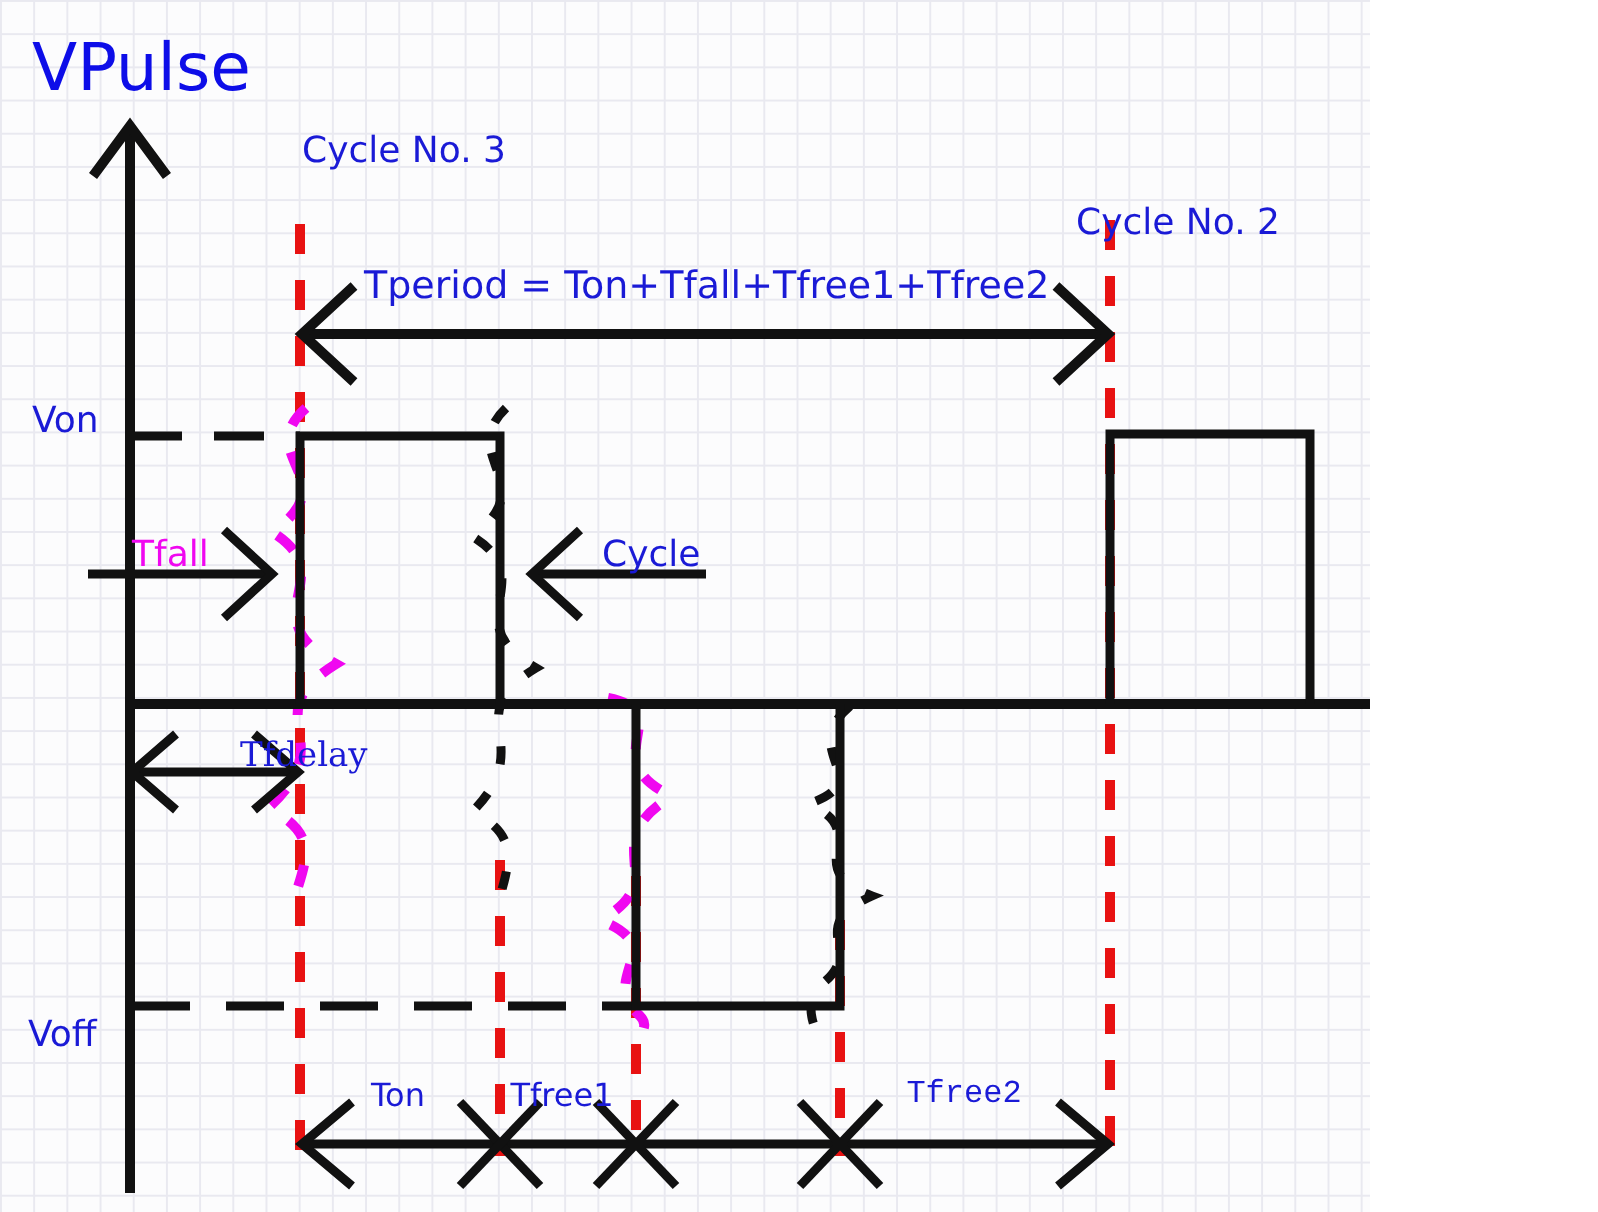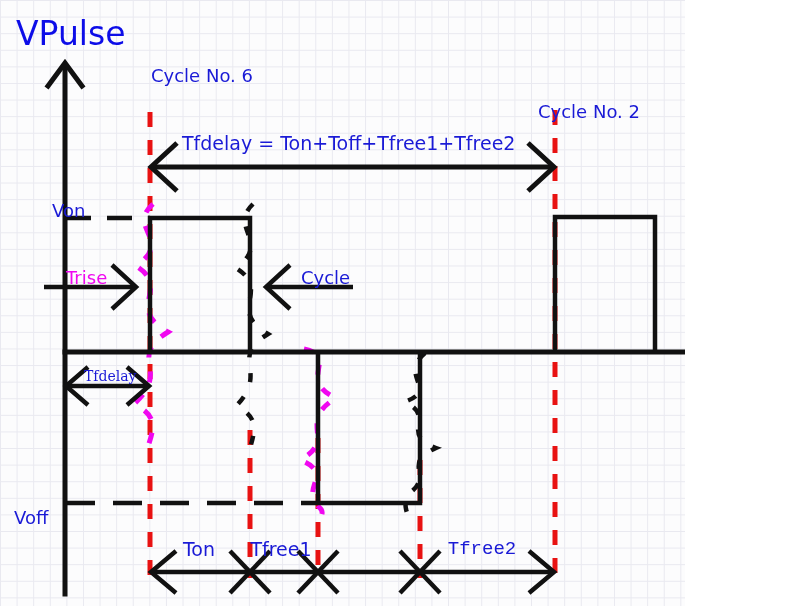--- a/index.html
+++ b/index.html
@@ -24,22 +24,22 @@
   .lbl{
     position:absolute;
     color:var(--blue);
     font-size:18px;
     line-height:1.1;
     white-space:nowrap;
   }
   .lbl.title{font-size:33px;color:#0d0de8;letter-spacing:0px;}
   .lbl.big-t{font-size:46px;}
   .lbl.magenta{color:var(--magenta);}
-  .lbl.serif{font-family:"DejaVu Serif","Liberation Serif",serif;font-size:14px;}
-  .lbl.seg{width:110px;text-align:center;font-size:19px;}
+  .lbl.serif{font-family:"DejaVu Serif","Liberation Serif",serif;font-size:17px;margin-left:36px;}
+  .lbl.seg{width:110px;text-align:center;font-size:16px;}
   .lbl.annot{font-size:19px;}
 </style>
 </head>
 <body>
 
 <div id="stage">
 
   <svg id="wave-svg" width="799" height="606" viewBox="0 0 799 606">
 
     <g stroke="#e81212" stroke-width="5" fill="none" stroke-dasharray="15 13">
@@ -112,29 +112,29 @@
       </g>
       <g>
         <line x1="400" y1="551" x2="440" y2="593"></line>
         <line x1="400" y1="593" x2="440" y2="551"></line>
       </g>
     </g>
   </svg>
 
   <div class="lbl title" style="left:16px;top:16px;">VPulse</div>
 
-  <div class="lbl" style="left:151px;top:66px;">Cycle No. 6</div>
+  <div class="lbl" style="left:151px;top:66px;">Cycle No. 3</div>
   <div class="lbl" style="left:538px;top:66px;margin-top:36px;">Cycle No. 2</div>
 
-  <div class="lbl annot" style="left:182px;top:133px;">Tfdelay = Ton+Toff+Tfree1+Tfree2</div>
+  <div class="lbl annot" style="left:182px;top:133px;">Tperiod = Ton+Tfall+Tfree1+Tfree2</div>
 
-  <div class="lbl" style="left:16px;top:201px;margin-left:36px;">Von</div>
+  <div class="lbl" style="left:16px;top:201px;">Von</div>
   <div class="lbl" style="left:14px;top:508px;">Voff</div>
 
-  <div class="lbl magenta" style="left:66px;top:268px;">Trise</div>
+  <div class="lbl magenta" style="left:66px;top:268px;">Tfall</div>
   <div class="lbl" style="left:301px;top:268px;">Cycle</div>
   <div class="lbl serif" style="left:84px;top:369px;">Tfdelay</div>
 
   <div class="lbl seg" style="left:144px;top:539px;">Ton</div>
   <div class="lbl seg" style="left:226px;top:539px;">Tfree1</div>
   <div class="lbl seg" style="left:427px;top:539px;font-family:Liberation Mono, monospace;">Tfree2</div>
 
   <div class="lbl big-t" style="left:774px;top:318px;">t</div>
 </div>
 

